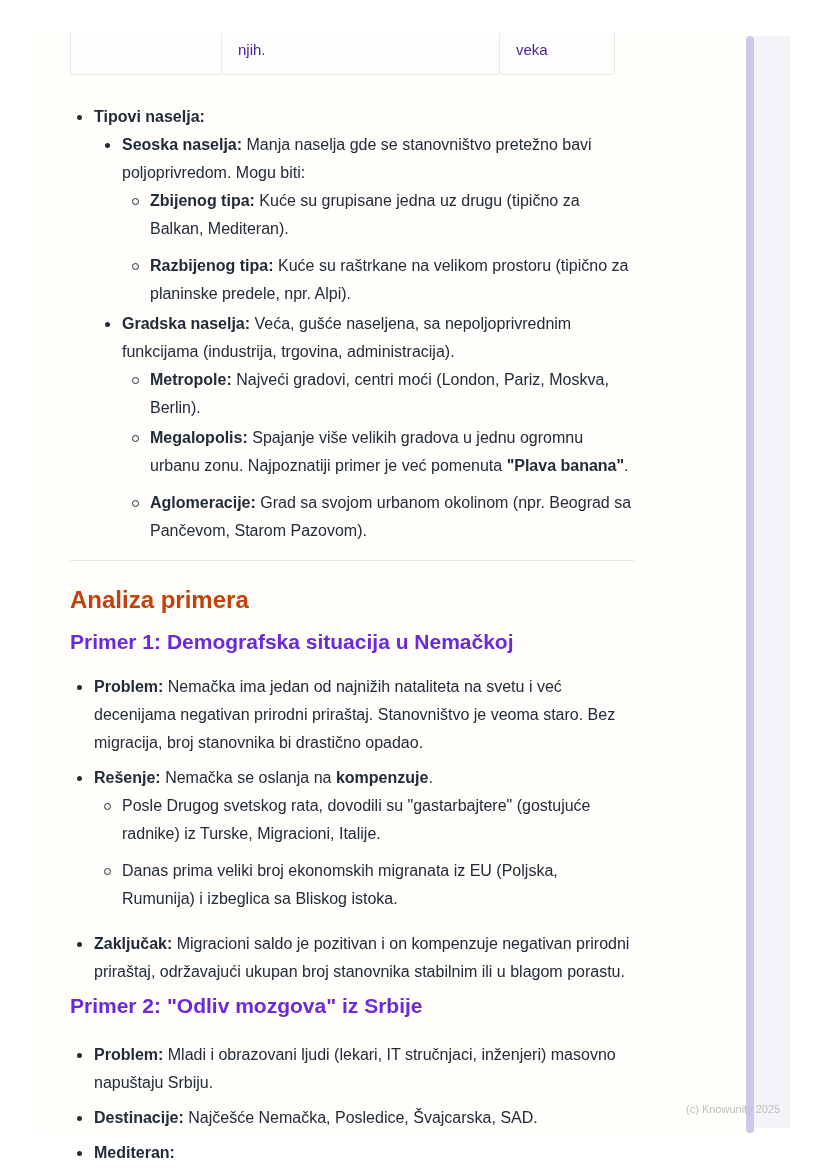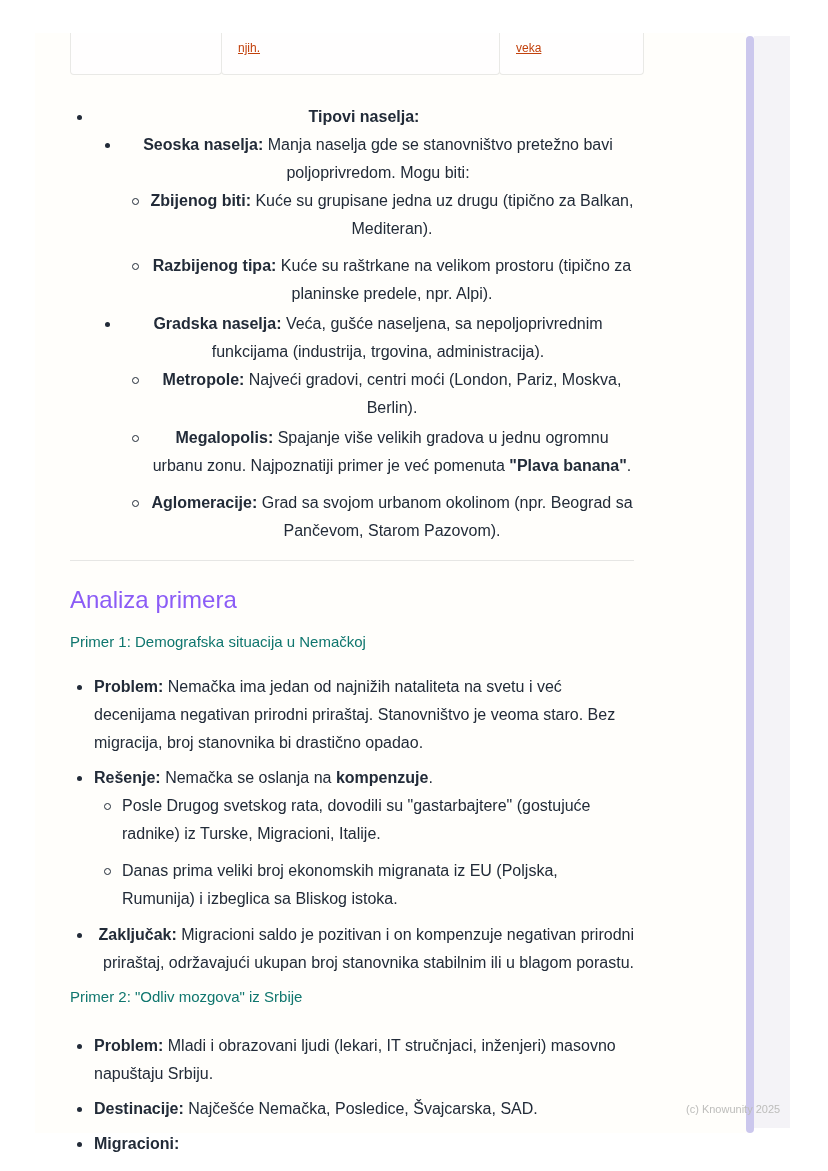--- a/index.html
+++ b/index.html
@@ -19,61 +19,60 @@
   
   .trow { display:flex; margin-left:35px; }
   .tcell {
     box-sizing:border-box;
     background:#fffefe;
     border:1px solid #e9e9e6;
     border-top:none;
     border-radius:0 0 4px 4px;
     height:42px;
     padding:8px 16px 0 16px;
-    font-size:12px;
-    color:#c2410c;
+    font-size:15px;
+    color:#4c1d95;
     margin-left:-1px;
-    text-decoration:underline;
   }
   .tcell.c1 { width:152px; margin-left:0; }
   .tcell.c2 { width:279px; }
-  .tcell.c3 { width:145px; }
+  .tcell.c3 { width:116px; }
   
   .content {
     margin:0 112px 0 35px;   
     font-size:16px;
     line-height:28px;
   }
   .b { font-weight:700; }
   .li { position:relative; padding-left:24px; }
   .li.dot::before {
     content:""; position:absolute; left:7px; top:11.5px;
     width:5px; height:5px; border-radius:50%; background:#222b38;
   }
   .li.circ::before {
     content:""; position:absolute; left:6px; top:10.5px;
     width:5px; height:5px; border-radius:50%;
     border:1.6px solid #222b38; background:transparent;
   }
   .sub { margin-left:28px; }
   .mt2 { margin-top:2px; } .mt3 { margin-top:9px; } .mt7 { margin-top:7px; }
-  .mt10 { margin-top:8px;text-align:right; } .mt25 { margin-top:25px; } .mt21 { margin-top:21px; }
-  .tipovi { margin-top:28px;text-align:center; }
+  .mt10 { margin-top:17px; } .mt25 { margin-top:25px; } .mt21 { margin-top:21px; }
+  .tipovi { margin-top:28px; }
   hr.rule {
     border:none; border-top:1px solid #e6e6e4;
     margin:15px 0 0 0;
   }
   h2.accent {
-    font-size:24px; line-height:30px; font-weight:400;
-    color:#8b5cf6;
+    font-size:24px; line-height:30px; font-weight:700;
+    color:#c2410c;
     margin:24px 0 0 0;
   }
   h3.ptitle {
-    font-size:15px; line-height:21px; font-weight:400;
-    color:#0f766e;
+    font-size:21px; line-height:21px; font-weight:700;
+    color:#6d28d9;
     margin:16px 0 0 0;
   }
   h3.ptitle.second { margin-top:9px; }
   
   .gutter {
     position:absolute; left:754px; top:36px;
     width:36px; height:1092px;
     background:#f4f3f7;
   }
   .scroll-thumb {
@@ -106,21 +105,21 @@
     <div class="tipovi">
       <div class="li dot">
         <span class="b">Tipovi naselja:</span>
       </div>
       <div class="sub">
         <div class="li dot">
           <span class="b">Seoska naselja:</span><span> Manja naselja gde se stanovništvo pretežno bavi poljoprivredom. Mogu biti:</span>
         </div>
         <div class="sub">
           <div class="li circ">
-            <span class="b">Zbijenog biti:</span><span> Kuće su grupisane jedna uz drugu (tipično za Balkan, Mediteran).</span>
+            <span class="b">Zbijenog tipa:</span><span> Kuće su grupisane jedna uz drugu (tipično za Balkan, Mediteran).</span>
           </div>
           <div class="li circ mt3">
             <span class="b">Razbijenog tipa:</span><span> Kuće su raštrkane na velikom prostoru (tipično za planinske predele, npr. Alpi).</span>
           </div>
         </div>
         <div class="li dot mt2">
           <span class="b">Gradska naselja:</span><span> Veća, gušće naseljena, sa nepoljoprivrednim funkcijama (industrija, trgovina, administracija).</span>
         </div>
         <div class="sub">
           <div class="li circ">
@@ -165,21 +164,21 @@
     <h3 class="ptitle second">Primer 2: "Odliv mozgova" iz Srbije</h3>
 
     <div class="mt25">
       <div class="li dot">
         <span class="b">Problem:</span><span> Mladi i obrazovani ljudi (lekari, IT stručnjaci, inženjeri) masovno napuštaju Srbiju.</span>
       </div>
       <div class="li dot mt7">
         <span class="b">Destinacije:</span><span> Najčešće Nemačka, Posledice, Švajcarska, SAD.</span>
       </div>
       <div class="li dot mt7">
-        <span class="b">Migracioni:</span>
+        <span class="b">Mediteran:</span>
       </div>
     </div>
 
   </div>
 </div>
 
 <div class="gutter"></div>
 <div class="scroll-thumb"></div>
 <div class="watermark">(c) Knowunity 2025</div>
 

